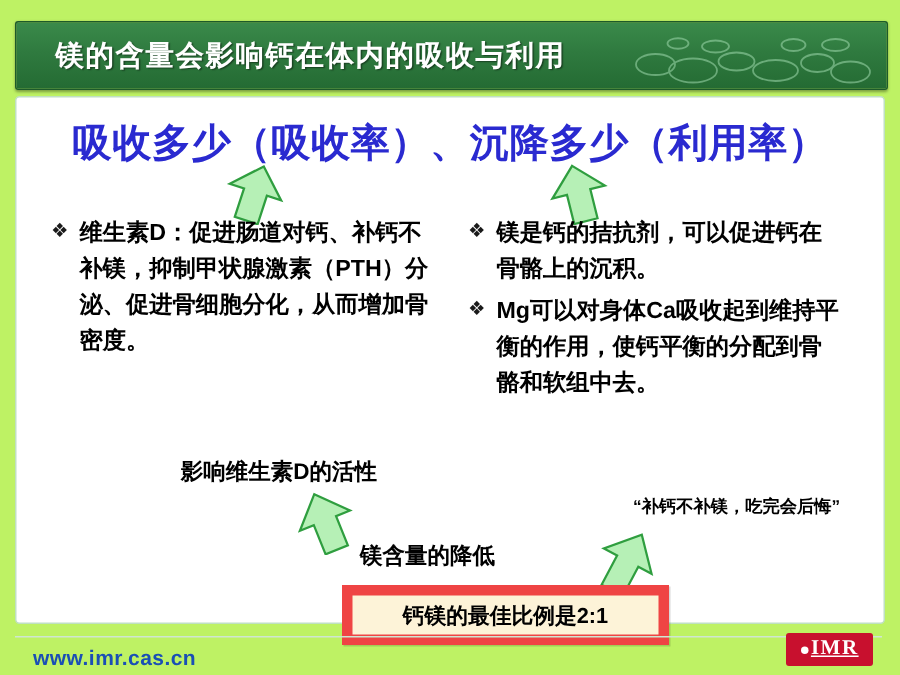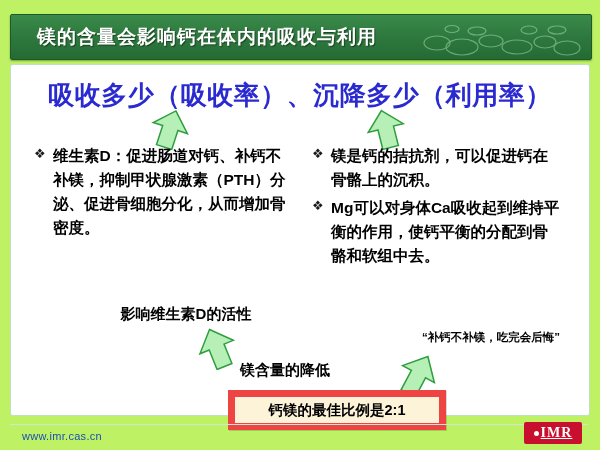--- a/index.html
+++ b/index.html
@@ -100,21 +100,21 @@
     box-shadow:1px 1px 0 rgba(0,0,0,.15);
     margin-left:28px;
   }
   
   .footline{
     position:absolute;left:10px;top:424px;width:578px;height:0;
     border-top:1px solid #cfe6d2;
   }
   .footer-url{
     position:absolute;left:22px;top:430px;
-    color:#1a4fb5;font-size:11px;font-weight:normal;letter-spacing:.3px;
+    color:#1a4fb5;font-size:14px;font-weight:bold;letter-spacing:.3px;
   }
   .logo{
     position:absolute;right:18px;top:422px;width:58px;height:22px;
     background:#c8102e;
     border-radius:2px;
     display:flex;align-items:center;justify-content:center;
     color:#fff;font-size:14px;font-weight:bold;letter-spacing:1px;
     font-family:"Liberation Serif","DejaVu Serif",serif;
     text-decoration:underline;
   }

